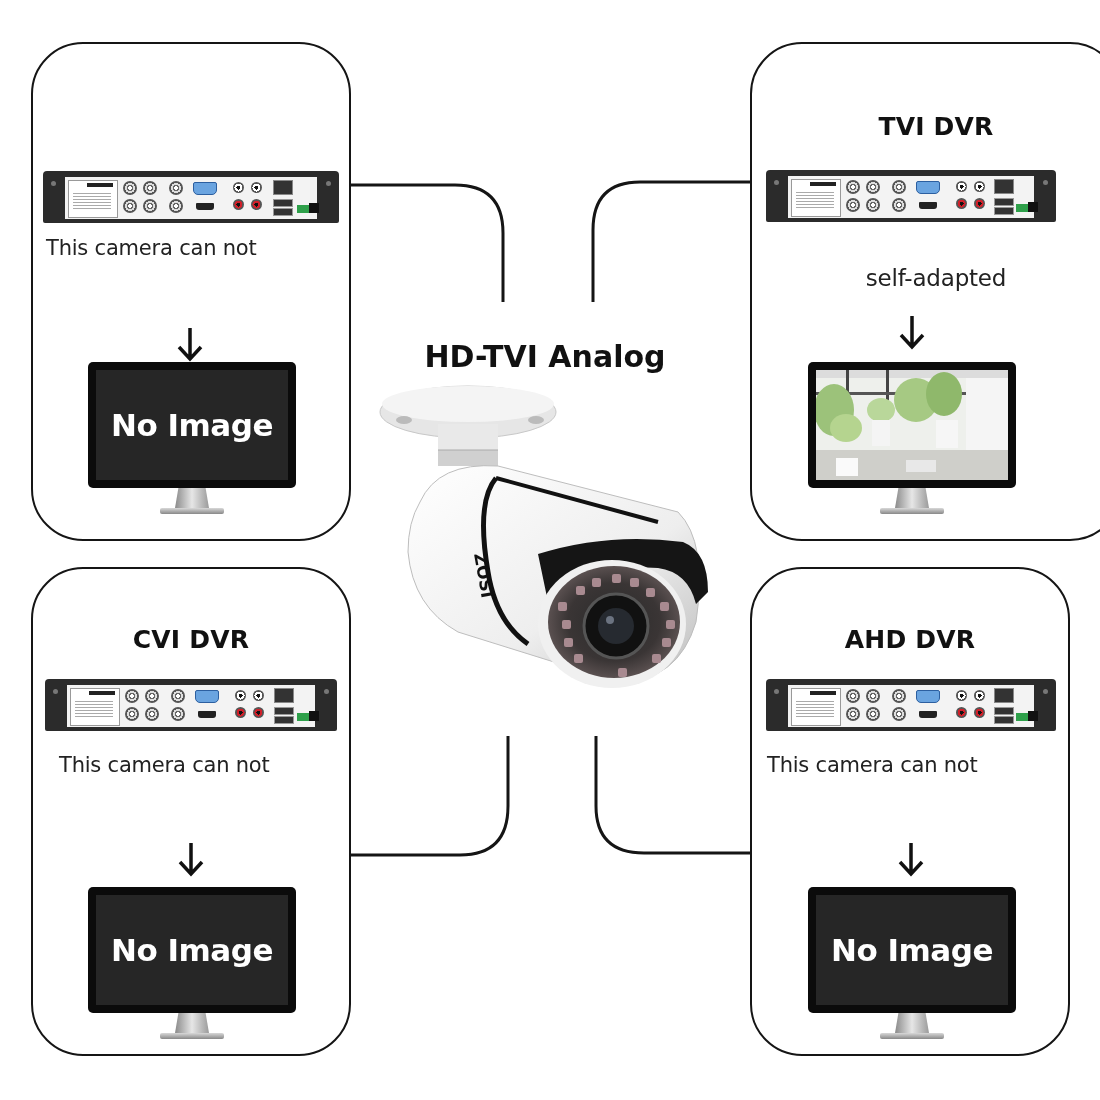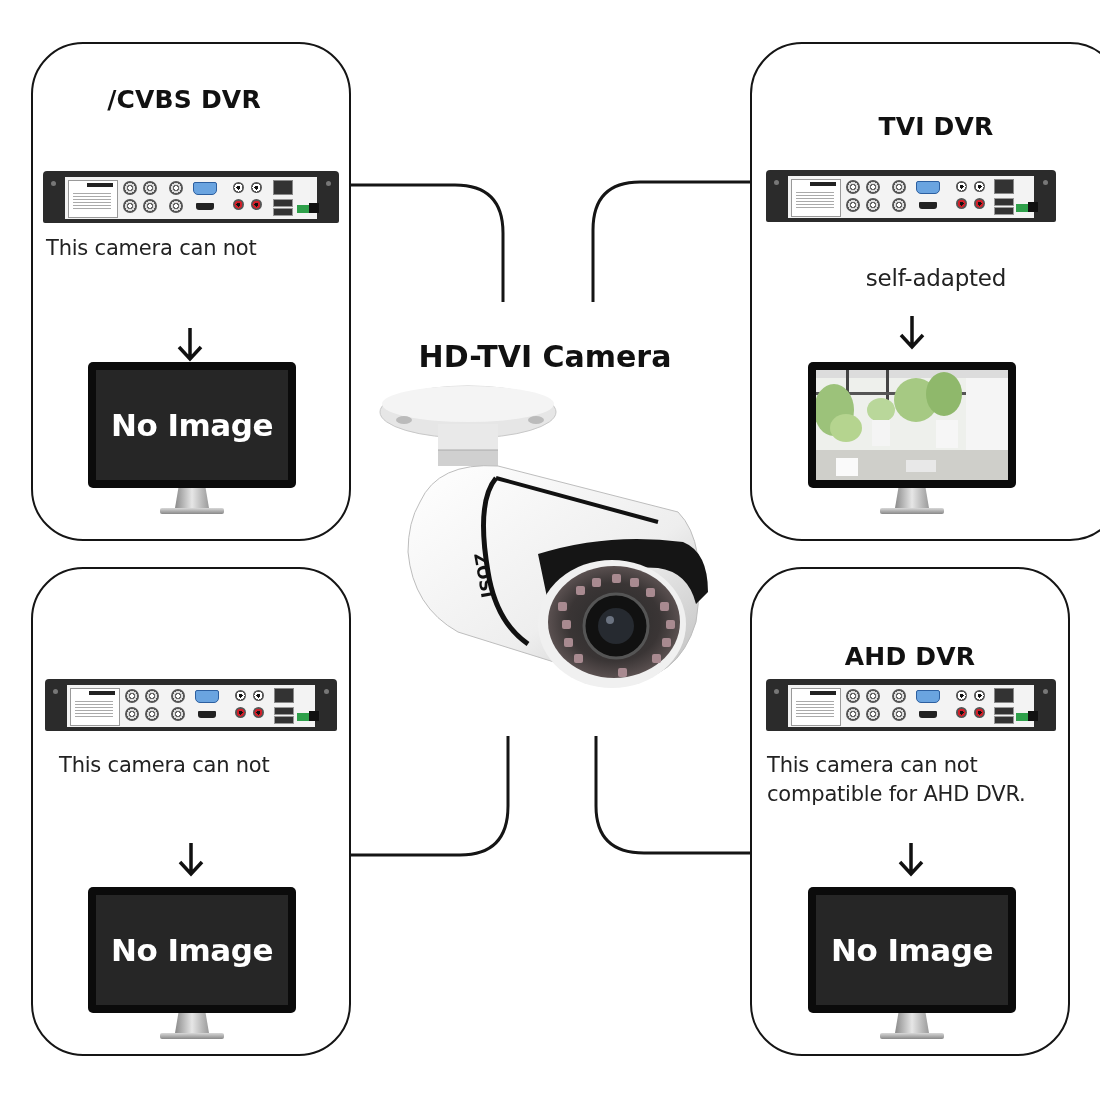--- a/index.html
+++ b/index.html
@@ -38,21 +38,20 @@
   <g fill="none" stroke="#151515" stroke-width="3">
     <path d="M349 185 H455 Q503 185 503 233 V302"></path>
     <path d="M750 182 H640 Q593 182 593 230 V302"></path>
     <path d="M508 736 V806 Q508 855 460 855 H349"></path>
     <path d="M596 736 V806 Q596 853 644 853 H750"></path>
   </g>
 </svg>
 
 <div class="box" style="left:31px;top:42px;width:320px;height:499px;">
   <div class="title" style="top:40px;">
-    <div style="margin-left:-14px;">/CVBS DVR</div>
   </div>
   <div class="dvr" style="left:10px;top:127px;width:296px;">
     <div class="ear" style="left:8px"></div>
       <div class="ear" style="right:8px"></div>
     <div class="panel">
       <div class="lbl"></div>
       <div class="bnc" style="left:58px;top:4px"></div>
         <div class="bnc" style="left:78px;top:4px"></div>
       <div class="bnc" style="left:58px;top:22px"></div>
         <div class="bnc" style="left:78px;top:22px"></div>
@@ -138,20 +137,21 @@
         <rect x="20" y="88" width="22" height="18" fill="#fafafa"></rect>
         <rect x="90" y="90" width="30" height="12" fill="#e8e8e8"></rect>
       </svg>
     </div>
     <div class="stand-neck"></div>
       <div class="stand-base"></div>
   </div>
 </div>
 
 <div class="box" style="left:31px;top:567px;width:320px;height:489px;">
+  <div class="title" style="top:55px;">CVI DVR</div>
   <div class="dvr" style="left:12px;top:110px;width:292px;">
     <div class="ear" style="left:8px"></div>
       <div class="ear" style="right:8px"></div>
     <div class="panel">
       <div class="lbl"></div>
       <div class="bnc" style="left:58px;top:4px"></div>
         <div class="bnc" style="left:78px;top:4px"></div>
       <div class="bnc" style="left:58px;top:22px"></div>
         <div class="bnc" style="left:78px;top:22px"></div>
       <div class="bnc" style="left:104px;top:4px"></div>
@@ -180,21 +180,21 @@
         <div class="screen-inner">
           <span>No Image</span>
         </div>
       </div>
     <div class="stand-neck"></div>
       <div class="stand-base"></div>
   </div>
 </div>
 
 <div class="box" style="left:750px;top:567px;width:320px;height:489px;">
-  <div class="title" style="top:72px;">AHD DVR</div>
+  <div class="title" style="top:55px;">AHD DVR</div>
   <div class="dvr" style="left:14px;top:110px;width:290px;">
     <div class="ear" style="left:8px"></div>
       <div class="ear" style="right:8px"></div>
     <div class="panel">
       <div class="lbl"></div>
       <div class="bnc" style="left:58px;top:4px"></div>
         <div class="bnc" style="left:78px;top:4px"></div>
       <div class="bnc" style="left:58px;top:22px"></div>
         <div class="bnc" style="left:78px;top:22px"></div>
       <div class="bnc" style="left:104px;top:4px"></div>
@@ -207,37 +207,36 @@
       <div class="rca" style="left:186px;top:22px;background:radial-gradient(#111 0 2px,#d0202a 2px 4px,#555 4px)"></div>
       <div class="rj" style="left:206px;top:3px"></div>
       <div class="usb" style="left:206px;top:22px"></div>
         <div class="usb" style="left:206px;top:31px"></div>
       <div class="term" style="left:228px;top:28px"></div>
         <div class="pwr" style="left:240px;top:26px"></div>
     </div>
   </div>
   <div class="desc" style="left:15px;top:182px;">
     <div>This camera can not</div>
-    <div>compatible for AHD DVR.</div>
   </div>
   <svg class="arrow" style="left:144px;top:272px" viewBox="0 0 30 36">
       <path d="M15 2 V32 M4 21 L15 33 L26 21" stroke="#111" stroke-width="3.5" fill="none"></path>
     </svg>
   <div class="monitor" style="left:56px;top:318px;">
     <div class="screen">
         <div class="screen-inner">
           <span>No Image</span>
         </div>
       </div>
     <div class="stand-neck"></div>
       <div class="stand-base"></div>
   </div>
 </div>
 
-<div class="cam-title">HD-TVI Camera</div>
+<div class="cam-title">HD-TVI Analog</div>
 
 <svg style="position:absolute;left:378px;top:382px;" width="340" height="330" viewBox="0 0 340 330">
   <defs>
     <linearGradient id="body" x1="0" y1="0" x2="1" y2="1">
       <stop offset="0" stop-color="#ffffff"></stop>
         <stop offset="0.6" stop-color="#eeeeee"></stop>
         <stop offset="1" stop-color="#bdbdbd"></stop>
     </linearGradient>
     <radialGradient id="face" cx="0.5" cy="0.5" r="0.5">
       <stop offset="0" stop-color="#2a2a2a"></stop>

